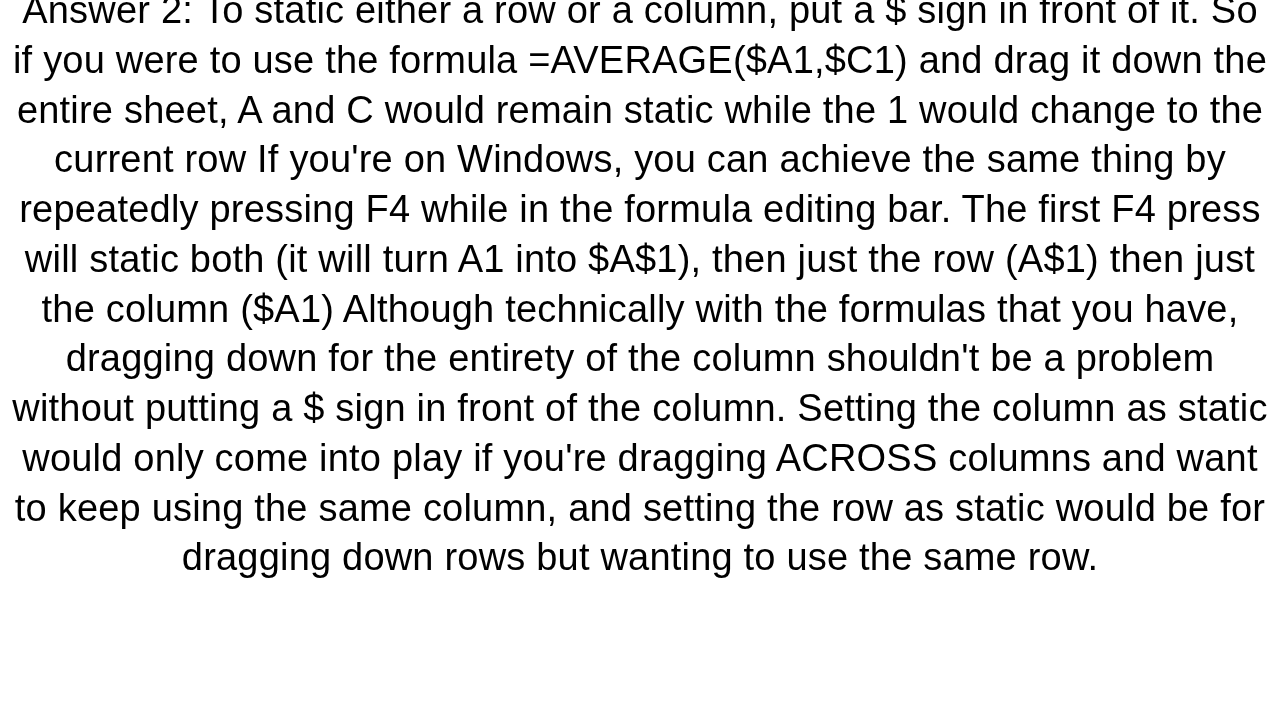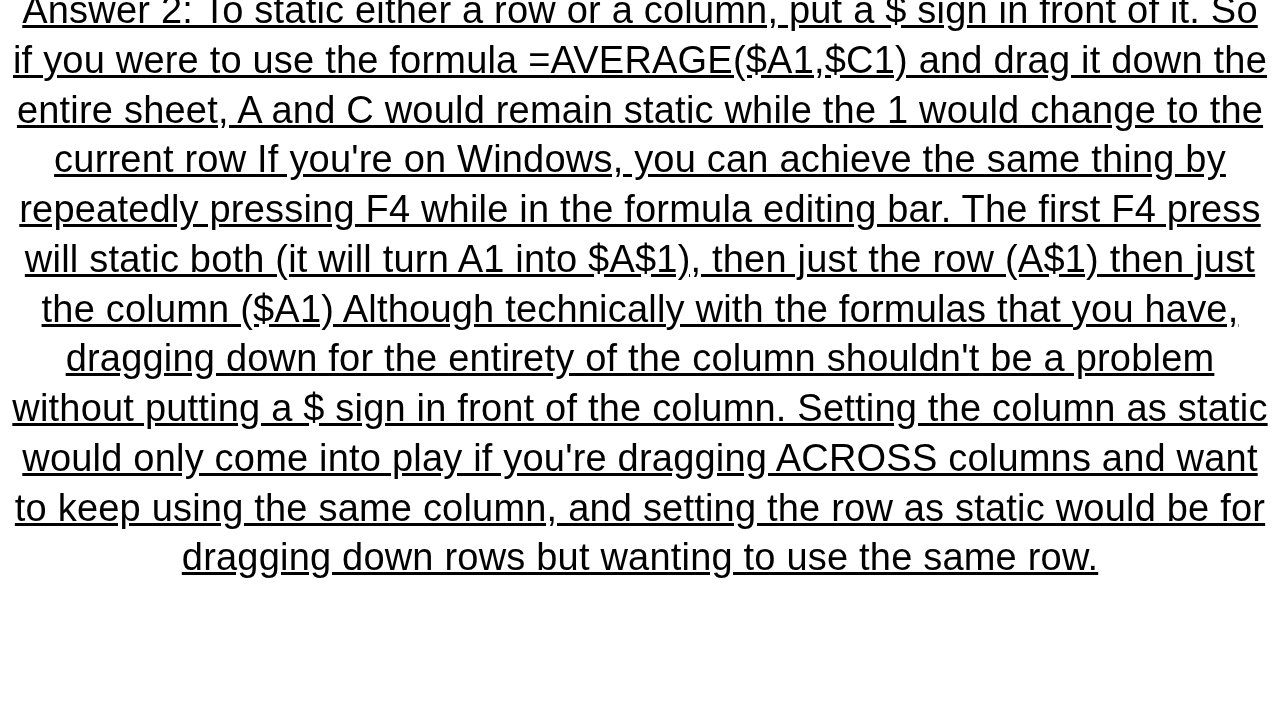--- a/index.html
+++ b/index.html
@@ -10,21 +10,20 @@
     overflow: hidden;
     background: #ffffff;
     font-family: Arial, Helvetica, sans-serif;
   }
   .page {
     width: 1280px;
     height: 720px;
     display: flex;
     align-items: flex-start;
     justify-content: center;
-    text-decoration: underline;
   }
   .text-block {
     width: 1260px;
     text-align: center;
     color: #000000;
     font-size: 38px;
     line-height: 1.31;
     font-weight: 400;
     letter-spacing: 0.2px;
     margin-top: -14px; 

